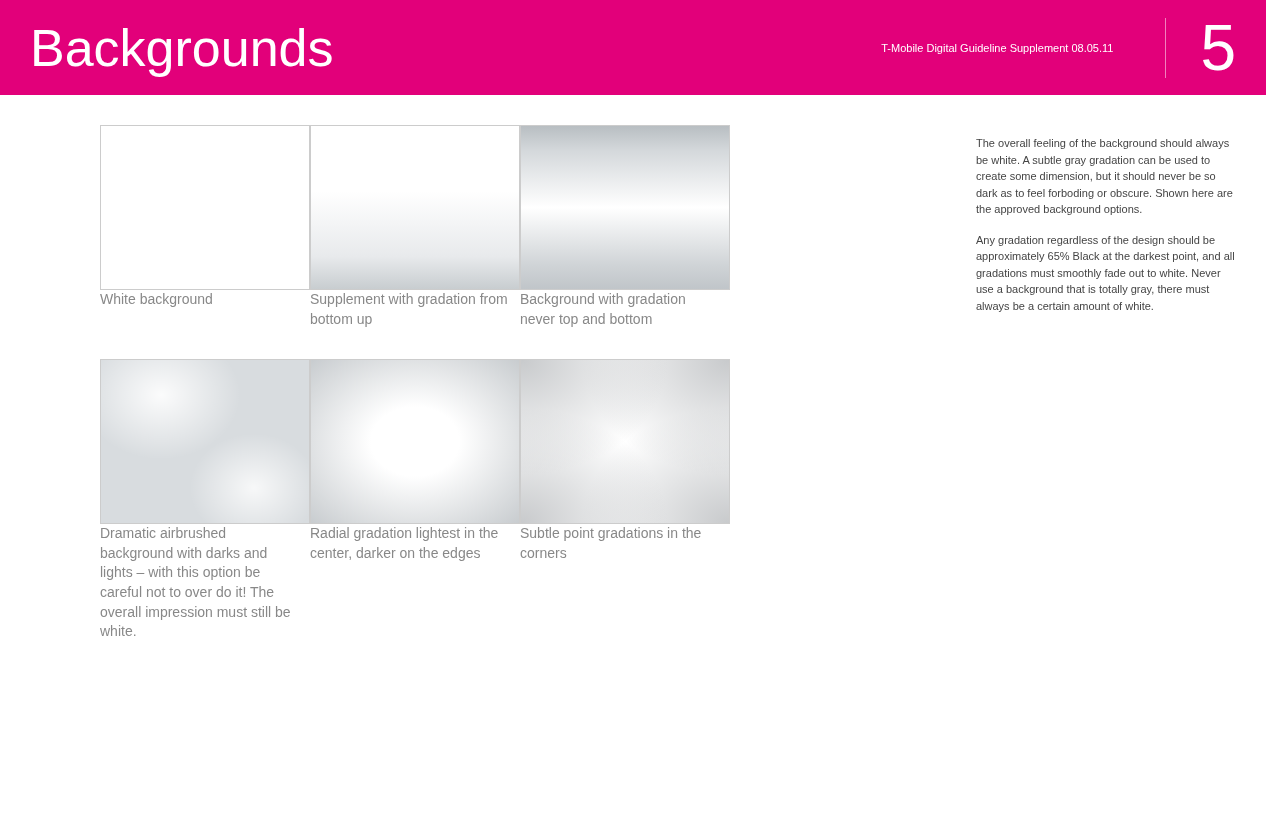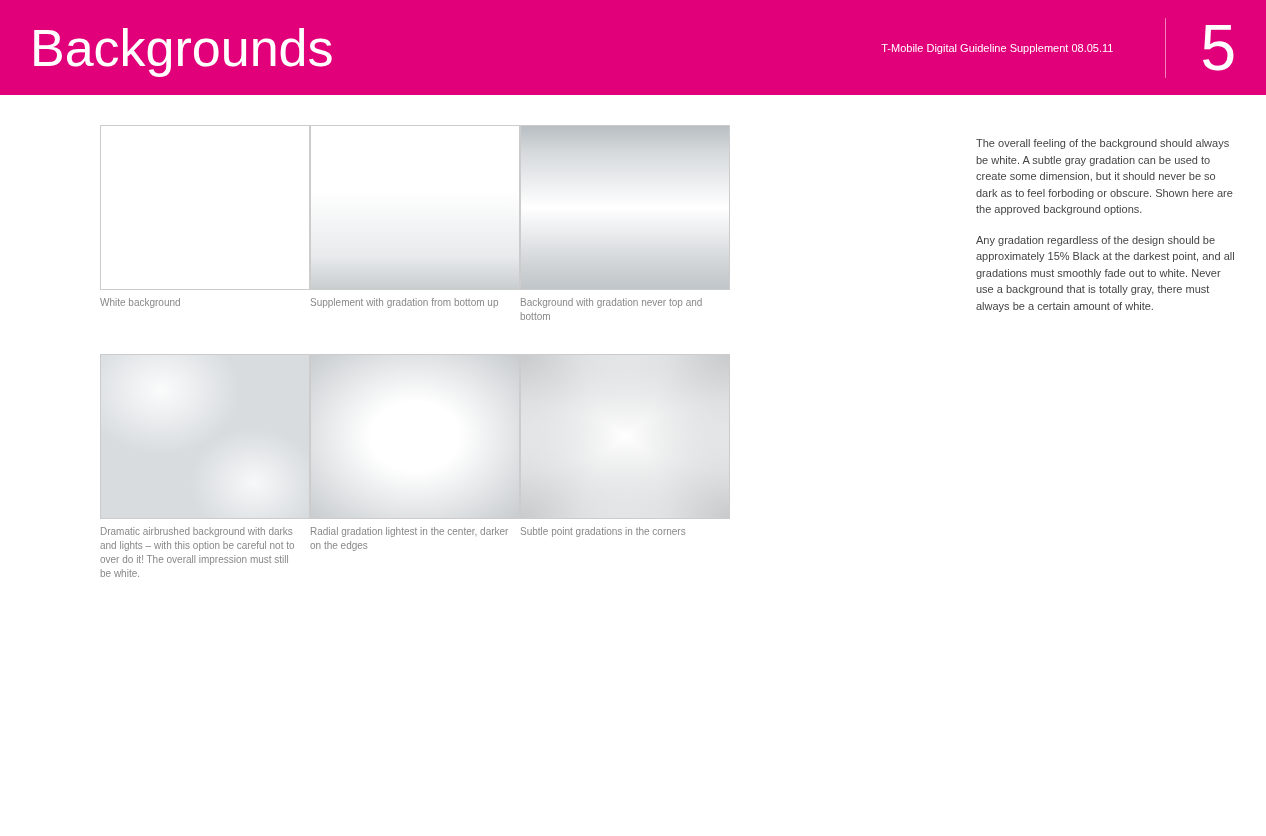--- a/index.html
+++ b/index.html
@@ -70,22 +70,21 @@
 
     .bg-preview {
       width: 210px;
       height: 165px;
       border: 1px solid #ccc;
       overflow: hidden;
       position: relative;
     }
 
     .bg-caption {
-      margin-top: 6px;
-      font-size: 10px;
+      font-size: 14px;
       color: #888;
       line-height: 1.4;
       max-width: 200px;
     }
 
     
     .bg-white {
       background: #fff;
     }
     .bg-bottom-up {
@@ -220,16 +219,16 @@
       <div class="bg-caption">Subtle point gradations in the corners</div>
     </div>
 
 
     <div class="bg-item"></div>
 
   </div>
 
   <div class="description">
     <p class="desc-para">The overall feeling of the background should always be white. A subtle gray gradation can be used to create some dimension, but it should never be so dark as to feel forboding or obscure. Shown here are the approved background options.</p>
-    <p class="desc-para">Any gradation regardless of the design should be approximately 15% Black at the darkest point, and all gradations must smoothly fade out to white. Never use a background that is totally gray, there must always be a certain amount of white.</p>
+    <p class="desc-para">Any gradation regardless of the design should be approximately 65% Black at the darkest point, and all gradations must smoothly fade out to white. Never use a background that is totally gray, there must always be a certain amount of white.</p>
   </div>
 
 </div>
 
 </body></html>

